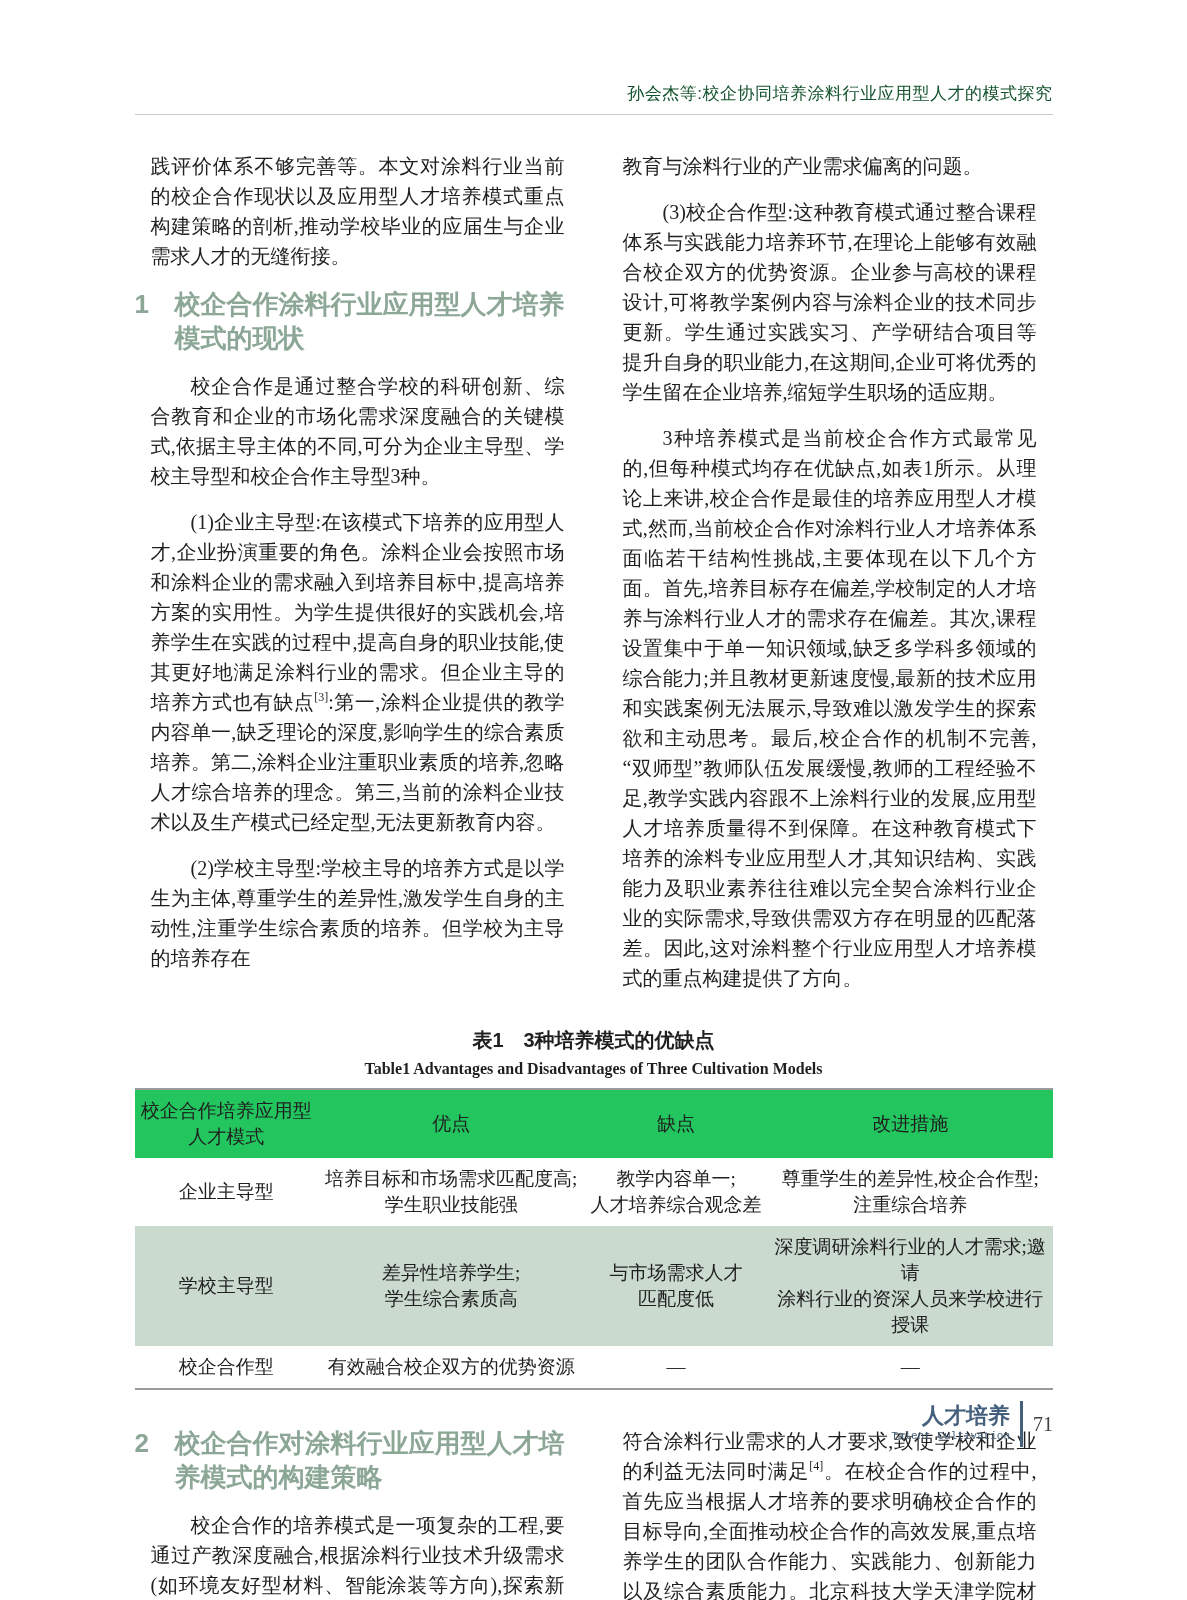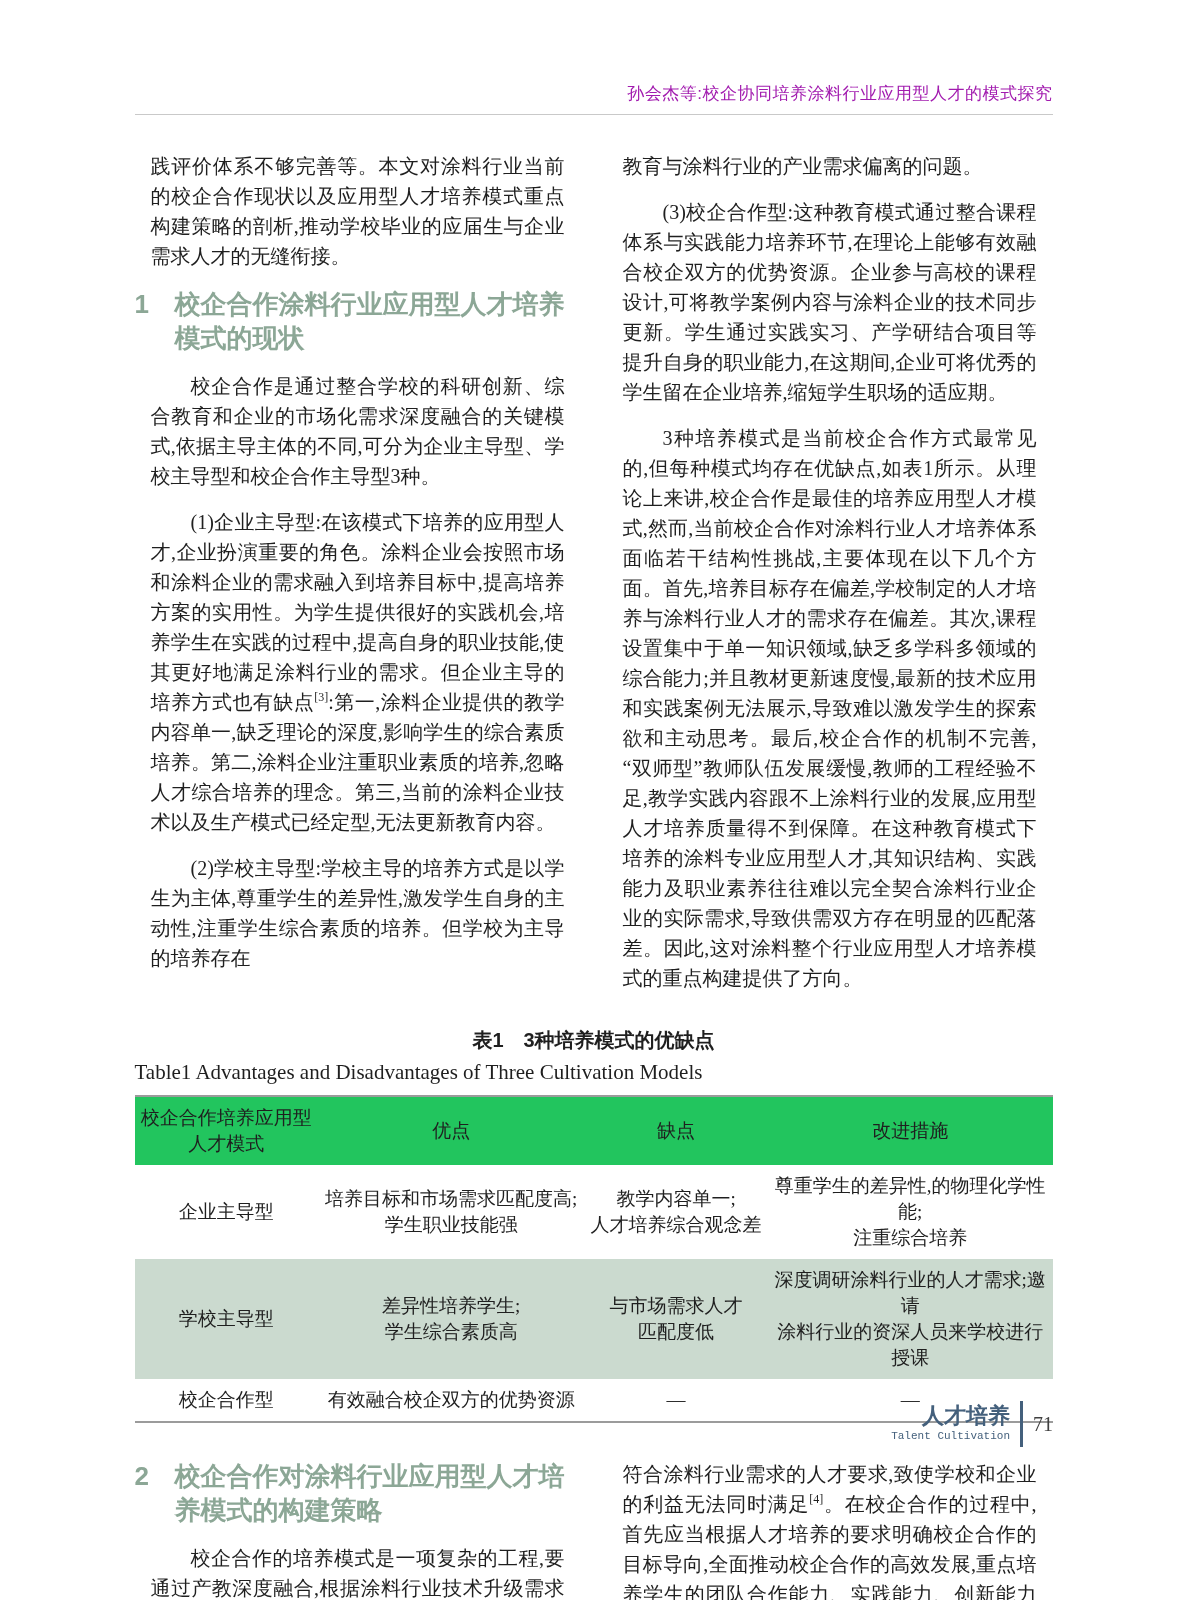--- a/index.html
+++ b/index.html
@@ -1,21 +1,21 @@
 <!DOCTYPE html>
 <html lang="zh"><head>
 <meta charset="utf-8">
 <style>
   html,body{margin:0;padding:0;background:#ffffff;}
   body{width:1187px;height:1600px;overflow:hidden;position:relative;
        font-family:"Liberation Serif","DejaVu Serif",serif;color:#1f1f1f;}
   .page{width:918px;margin:0 auto;padding-top:82px;position:relative;}
 
   
-  .running-head{text-align:right;font-size:17px;color:#a21caf;
+  .running-head{text-align:right;font-size:17px;color:#14532d;
                 font-family:"Liberation Sans","DejaVu Sans",sans-serif;letter-spacing:.5px;}
   .head-rule{border:0;border-top:1px solid #c9c9c9;margin:9px 0 0 0;}
 
   
   .cols{display:flex;gap:26px;margin-top:20px;}
   .col{width:446px;}
 
   p{margin:16px;font-size:20px;line-height:30px;text-align:justify;}
   p.indent{text-indent:2em;}
   sup{font-size:12px;line-height:0;vertical-align:super;}
@@ -23,21 +23,21 @@
   
   .h1{display:flex;margin:16px 0 10px 0;color:#8ca796;
       font-family:"Liberation Sans","DejaVu Sans",sans-serif;
       font-weight:bold;font-size:26px;line-height:34px;}
   .h1 .num{width:40px;flex:0 0 40px;}
 
   
   .table-block{margin-top:18px;}
   .tbl-title-zh{text-align:center;font-size:20px;font-weight:bold;
                 font-family:"Liberation Sans","DejaVu Sans",sans-serif;margin:12px 0 6px 0;}
-  .tbl-title-en{font-size:21px;font-weight:normal;
+  .tbl-title-en{text-align:center;font-size:16px;font-weight:bold;
                 font-family:"Liberation Serif","DejaVu Serif",serif;margin:0 0 10px 0;}
   table{width:100%;border-collapse:collapse;table-layout:fixed;
         border-top:2px solid #9b9b9b;border-bottom:2px solid #9b9b9b;}
   th,td{text-align:center;vertical-align:middle;padding:8px 6px;
         font-size:19px;line-height:26px;font-weight:normal;white-space:pre-line;}
   thead tr{background:#22c55e;}
   tbody tr.alt{background:#cbdacf;}
   col.c1{width:20%;} col.c2{width:29%;} col.c3{width:20%;} col.c4{width:31%;}
 
   
@@ -97,21 +97,21 @@
           <th>改进措施</th>
         </tr>
       </thead>
       <tbody>
         <tr>
           <td>企业主导型</td>
           <td>培养目标和市场需求匹配度高;
 学生职业技能强</td>
           <td>教学内容单一;
 人才培养综合观念差</td>
-          <td>尊重学生的差异性,的物理化学性能;
+          <td>尊重学生的差异性,校企合作型;
 注重综合培养</td>
         </tr>
         <tr class="alt">
           <td>学校主导型</td>
           <td>差异性培养学生;
 学生综合素质高</td>
           <td>与市场需求人才
 匹配度低</td>
           <td>深度调研涂料行业的人才需求;邀请
 涂料行业的资深人员来学校进行授课</td>

